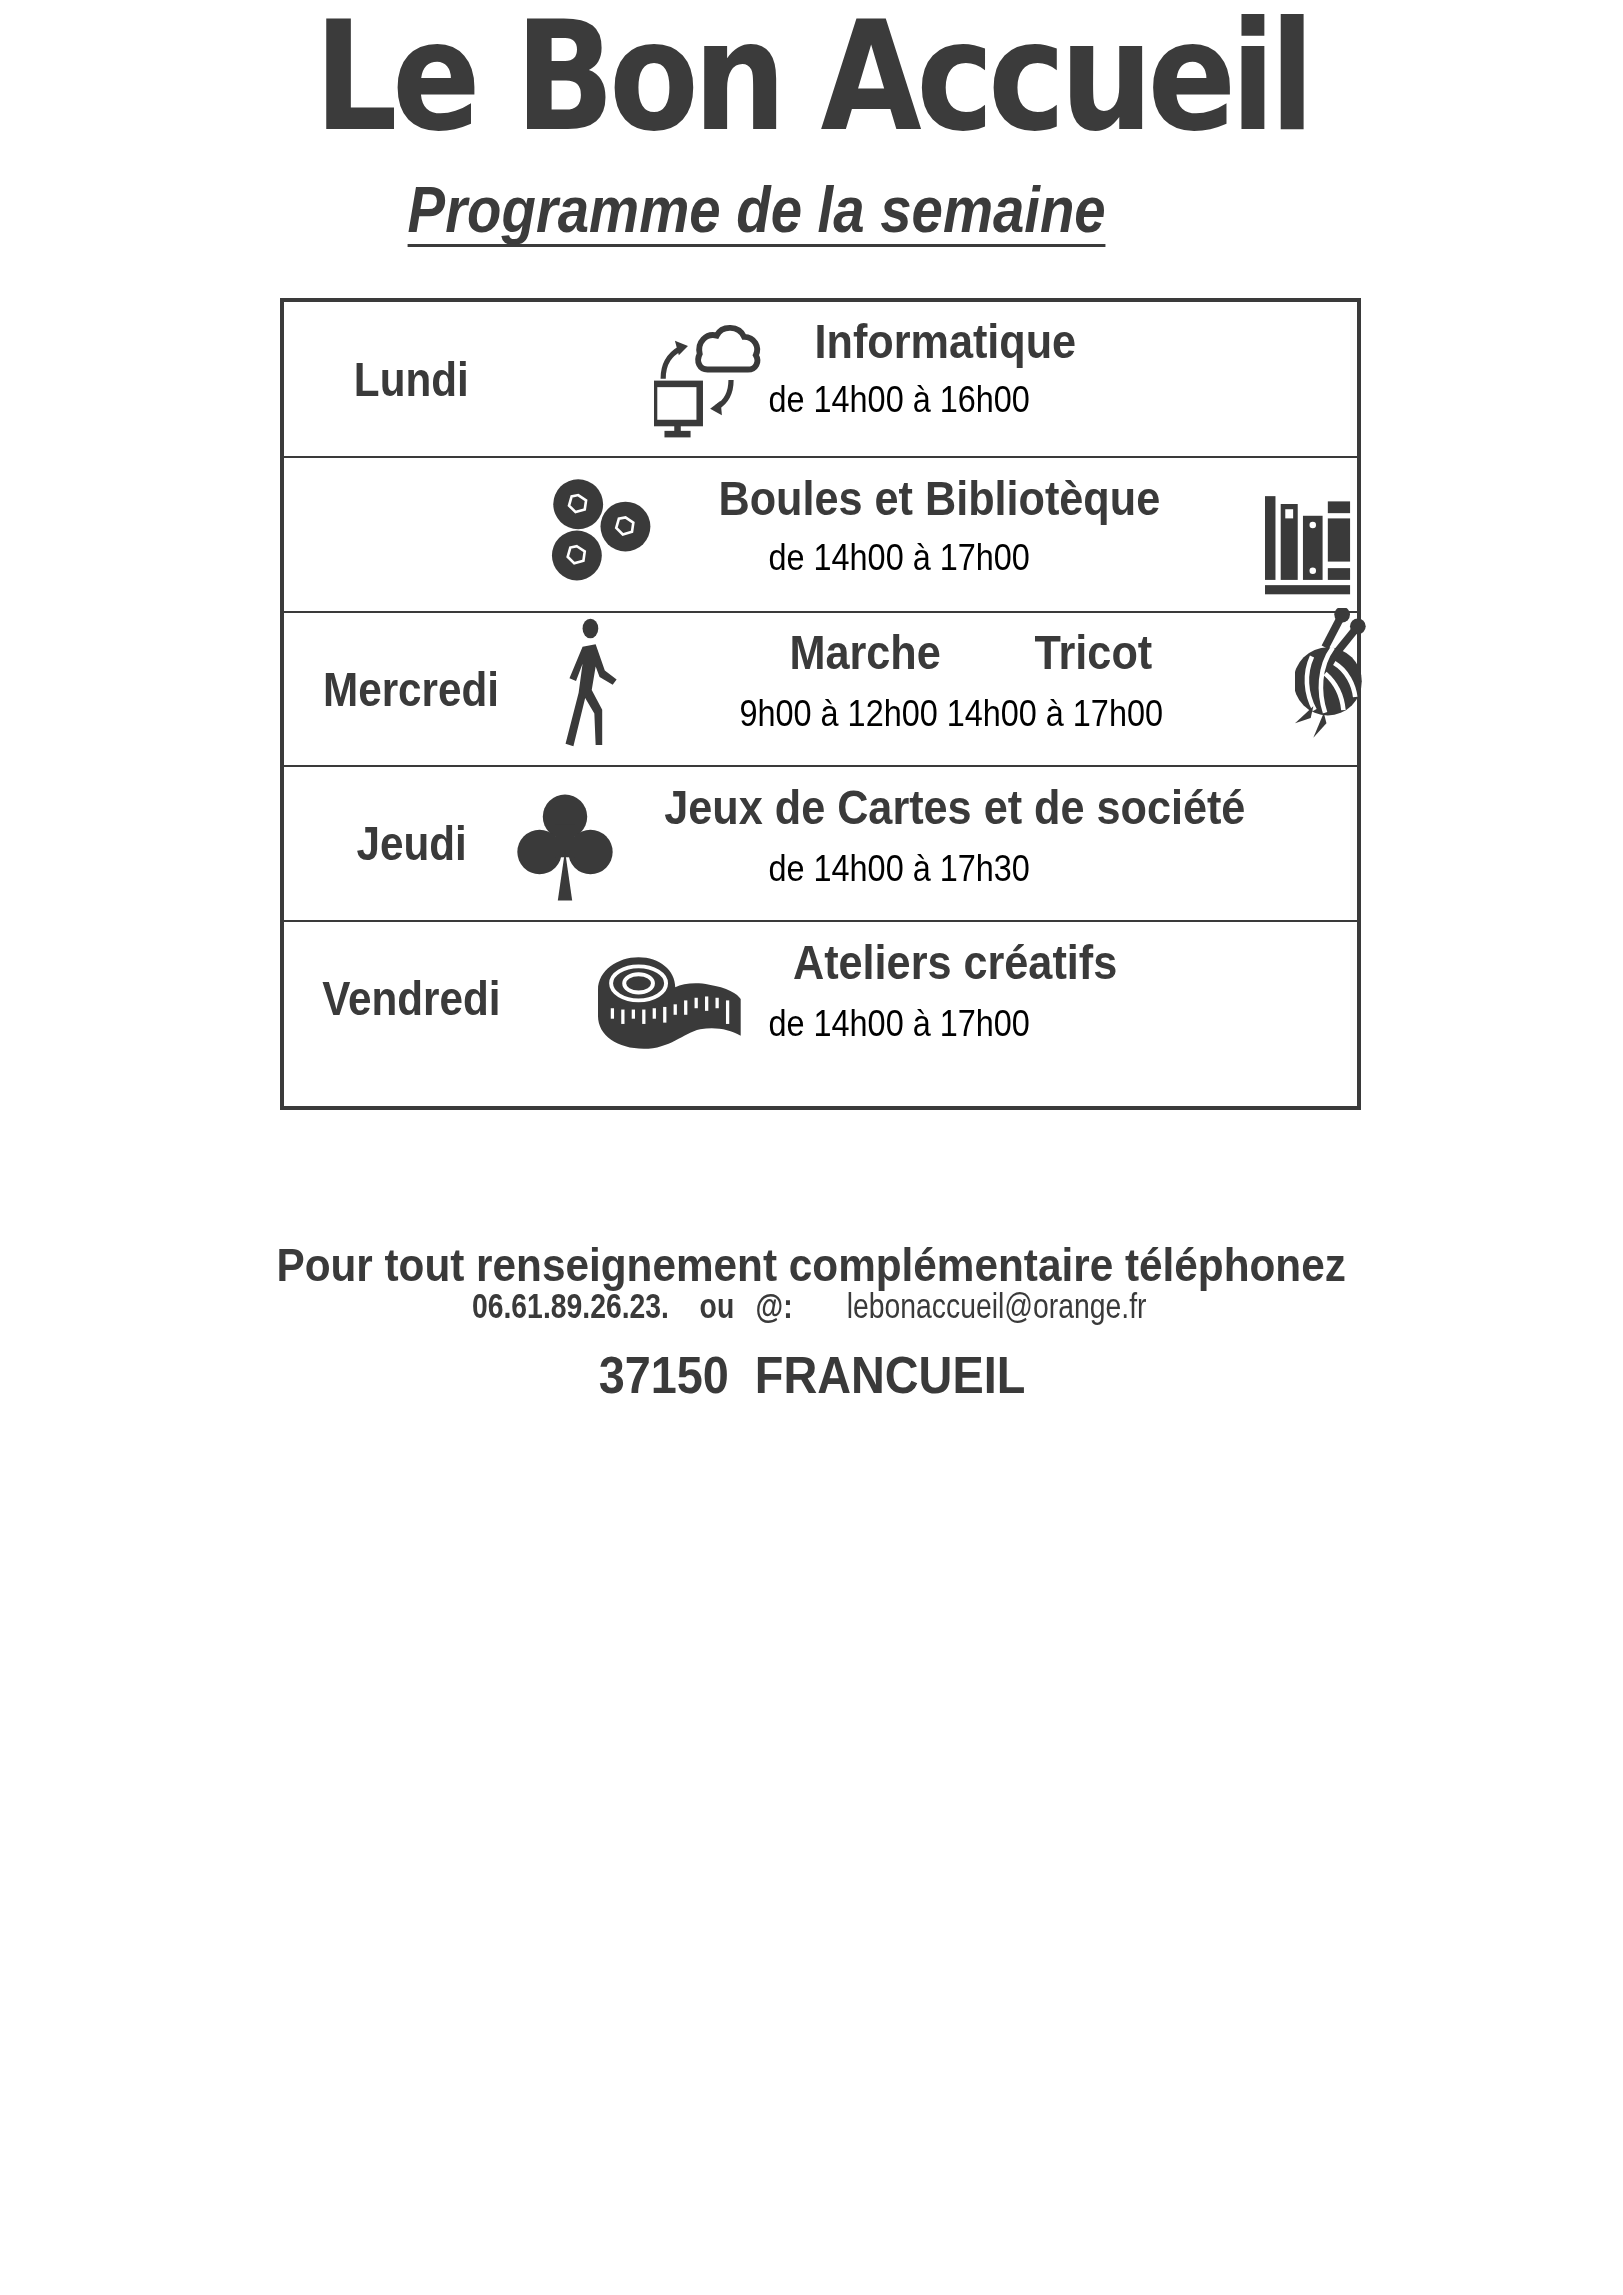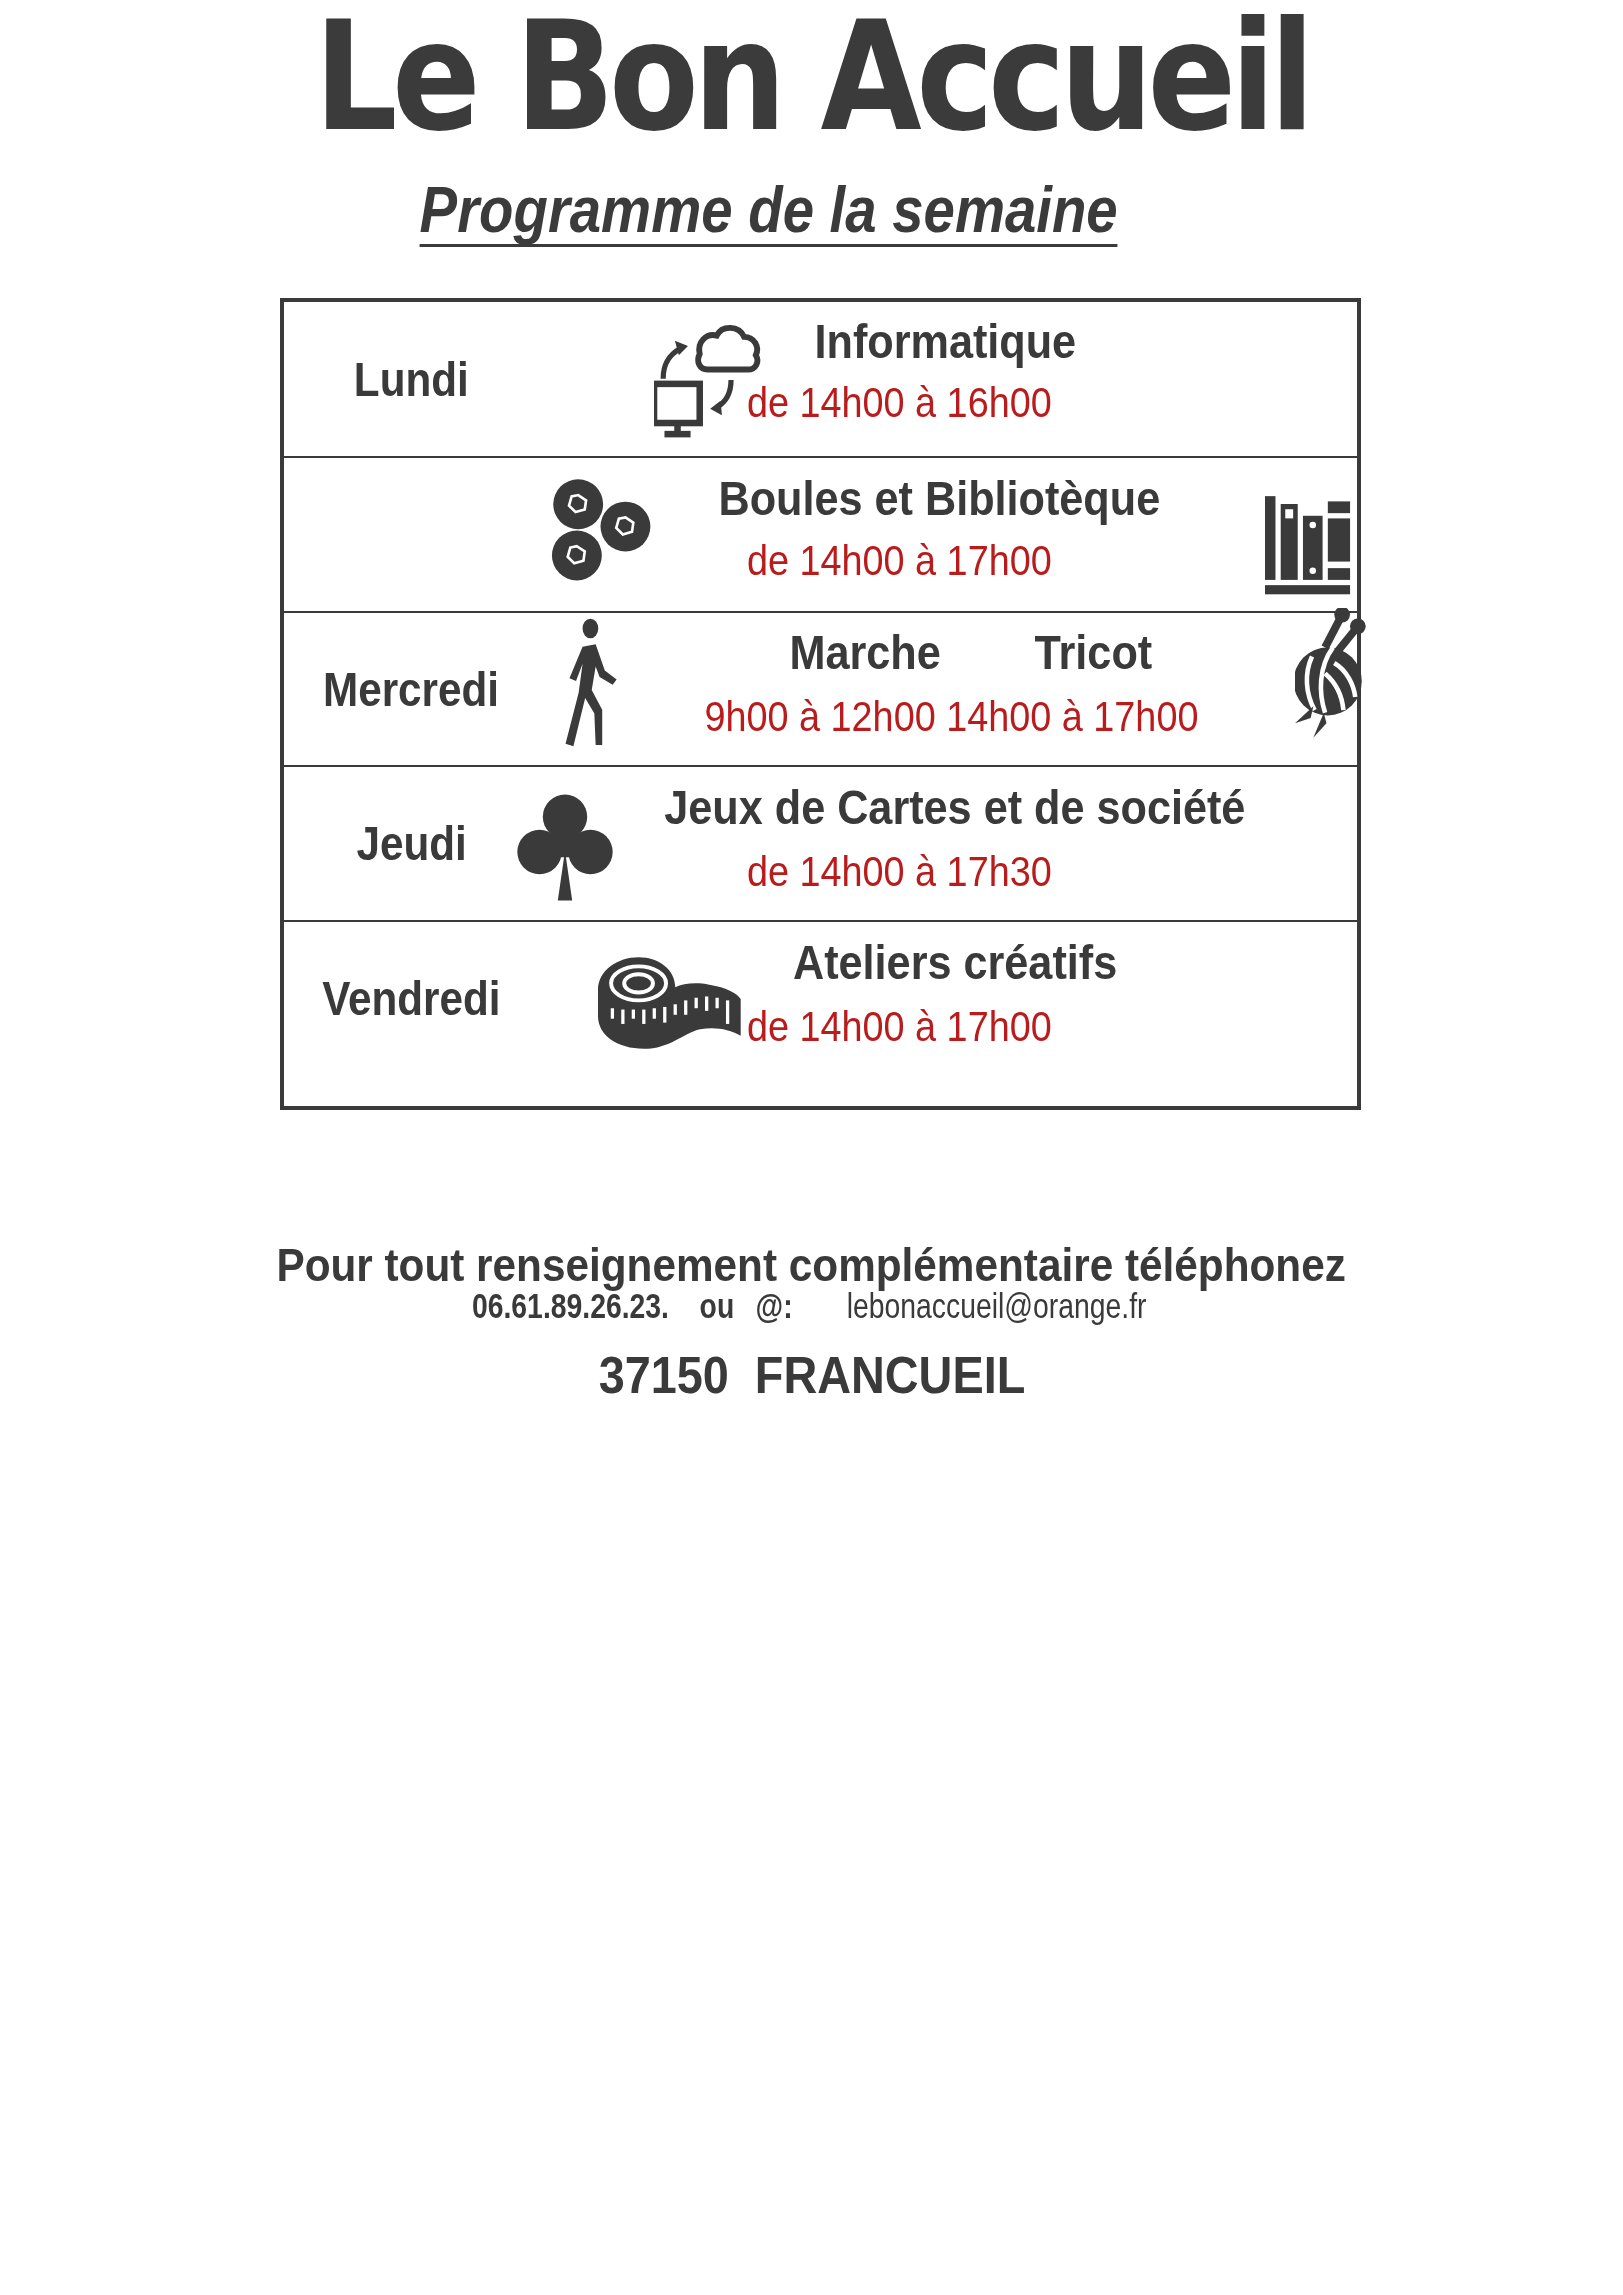--- a/index.html
+++ b/index.html
@@ -1,33 +1,33 @@
 <!DOCTYPE html>
 <html style="font-size:10.5px"><head>
   <meta charset="utf-8">
   <style>
     html, body { margin: 0; padding: 0; background: #ffffff; }
     body { width: 1623px; height: 2295px; position: relative; overflow: hidden;
            font-family: "Liberation Sans", "DejaVu Sans", sans-serif; color: #3a3a3a; }
     .title { position: absolute; left: 0; width: 1623px; top: -7.9px; text-align: center;
              font-family: "DejaVu Sans", sans-serif; font-weight: bold; font-size: 152px;
              letter-spacing: -6.5px; line-height: 170px; color: #3b3b3b; transform: scaleX(0.86); transform-origin: 812px 0; }
-    .subtitle { position: absolute; left: 16px; width: 1505px; top: 171px; text-align: center;
+    .subtitle { position: absolute; left: 4px; width: 1505px; top: 171px; text-align: center;
                 font-family: "Liberation Sans", sans-serif; font-weight: bold; font-style: italic;
                 font-size: 64px; line-height: 79px; color: #3b3b3b; }
     .subtitle span { border-bottom: 3.9px solid #3b3b3b; padding-bottom: 0px; display: inline-block; line-height: 68px; transform: scaleX(0.88); }
     .table { position: absolute; left: 280px; top: 298px; width: 1081px; height: 812px;
              border: 4.6px solid #3a3a3a; box-sizing: border-box; }
     .row { position: absolute; left: 0; width: 100%; height: 154px; box-sizing: border-box; }
     .row + .row { border-top: 2.6px solid #3a3a3a; }
     .day { position: absolute; left: 0; width: 255px; top: 0; height: 100%; display: flex;
            align-items: center; justify-content: center; font-weight: bold; font-size: 48px; color: #3a3a3a; }
     .day span { display: inline-block; transform: scaleX(0.88); }
     .activity { position: absolute; font-weight: bold; font-size: 48px; color: #3a3a3a; white-space: nowrap; text-align: center; }
-    .hours { position: absolute; font-size: 42px; color: #b91c1c; white-space: nowrap; text-align: center; }
+    .hours { position: absolute; font-size: 36px; color: #000000; white-space: nowrap; text-align: center; }
     .activity span, .hours span { display: inline-block; transform: scaleX(0.9); }
     .icon { position: absolute; }
     .icon svg { width: 100%; height: 100%; display: block; }
     .footer-line { position: absolute; left: 0; width: 1623px; text-align: center; color: #3a3a3a; white-space: pre; }
     .f1 { top: 1237px; font-size: 47px; font-weight: bold; }
     .f2 { top: 1286px; font-size: 35px; font-weight: bold; }
     .f3 { top: 1345px; font-size: 52px; font-weight: bold; }
     .f1 span, .f2 span, .f3 span { display: inline-block; transform: scaleX(0.9); }
     .email { font-weight: normal; }
   </style>

